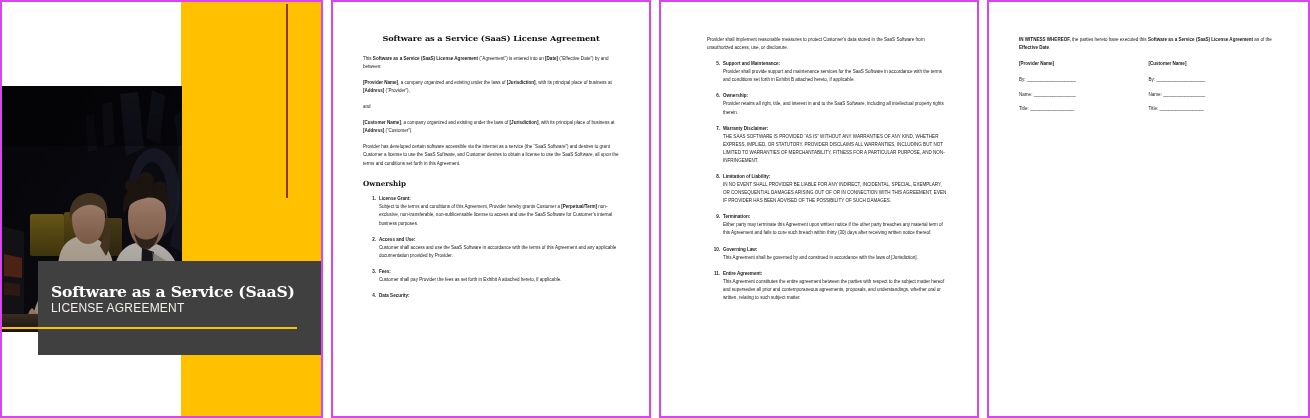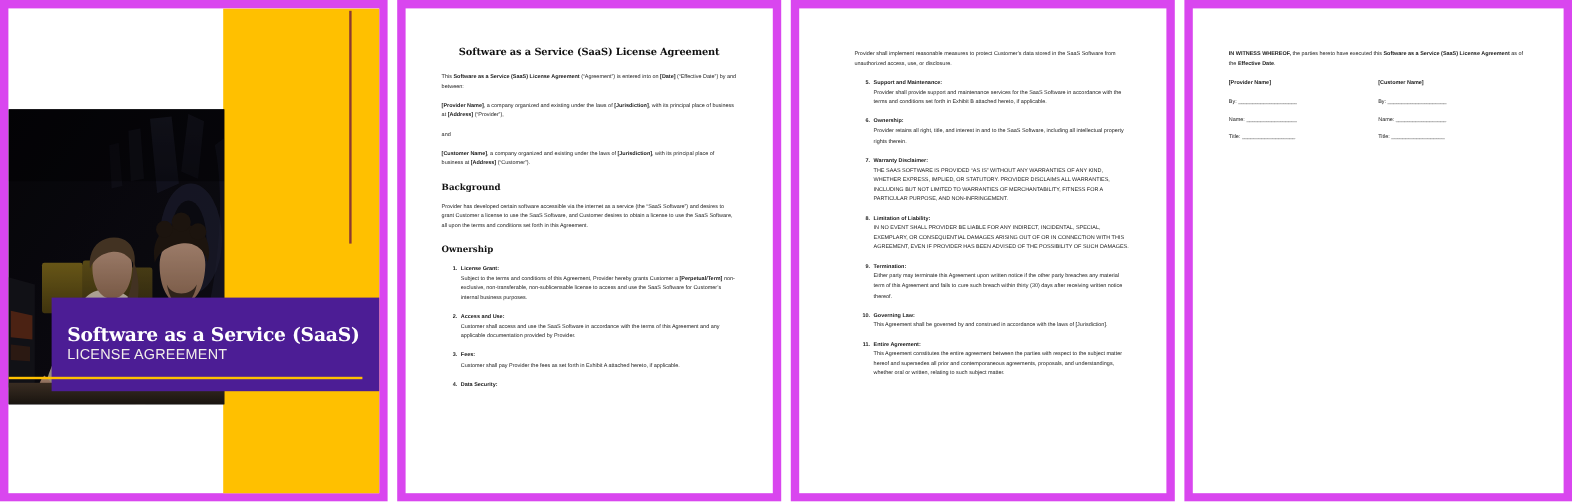--- a/index.html
+++ b/index.html
@@ -13,21 +13,21 @@
     position: relative;
     width: 1310px; height: 418px;
     display: flex;
     gap: 8px;
     background: #ffffff;
   }
 
   .page {
     position: relative;
     background: #ffffff;
-    border: 7px solid #d946ef;
+    border: 2px solid #d946ef;
     overflow: hidden;
     flex: 0 0 auto;
     height: 418px;
   }
   .page-cover { width: 323px; }
   .page-text  { width: 320px; }
   .page-last  { width: 323px; }
 
   
   .cover-yellow {
@@ -42,22 +42,22 @@
   }
   .cover-photo {
     position: absolute;
     left: 0; top: 84px; width: 180px; height: 246px;
     background: #0b0a10;
     overflow: hidden;
   }
   .cover-photo svg { display: block; width: 180px; height: 246px; }
   .cover-band {
     position: absolute;
-    left: 36px; top: 241px; width: 287px; height: 78px;
-    background: #4c1d95;
+    left: 36px; top: 259px; width: 287px; height: 94px;
+    background: #404040;
   }
   .cover-band-inner {
     position: absolute;
     left: 0; top: 0; right: 0; bottom: 0;
     padding: 22px 0 0 13px;
   }
   .cover-title-1 {
     font-family: "DejaVu Serif", serif;
     font-weight: bold;
     font-size: 15.6px;
@@ -266,21 +266,20 @@
       <h1>Software as a Service (SaaS) License Agreement</h1>
 
       <p><span>This </span><b>Software as a Service (SaaS) License Agreement</b><span> (“Agreement”) is entered into on </span><b>[Date]</b><span> (“Effective Date”) by and between:</span></p>
 
       <p><b>[Provider Name]</b><span>, a company organized and existing under the laws of </span><b>[Jurisdiction]</b><span>, with its principal place of business at </span><b>[Address]</b><span> (“Provider”),</span></p>
 
       <p>and</p>
 
       <p><b>[Customer Name]</b><span>, a company organized and existing under the laws of </span><b>[Jurisdiction]</b><span>, with its principal place of business at </span><b>[Address]</b><span> (“Customer”).</span></p>
 
-      <h2>Background</h2>
       <p>Provider has developed certain software accessible via the internet as a service (the “SaaS Software”) and desires to grant Customer a license to use the SaaS Software, and Customer desires to obtain a license to use the SaaS Software, all upon the terms and conditions set forth in this Agreement.</p>
 
       <h2>Ownership</h2>
 
       <ol class="clauses">
         <li>
           <span class="num">1.</span>
           <span class="head">License Grant:</span>
           <span class="body"><span>Subject to the terms and conditions of this Agreement, Provider hereby grants Customer a </span><b>[Perpetual/Term]</b><span> non-exclusive, non-transferable, non-sublicensable license to access and use the SaaS Software for Customer’s internal business purposes.</span></span>
         </li>

